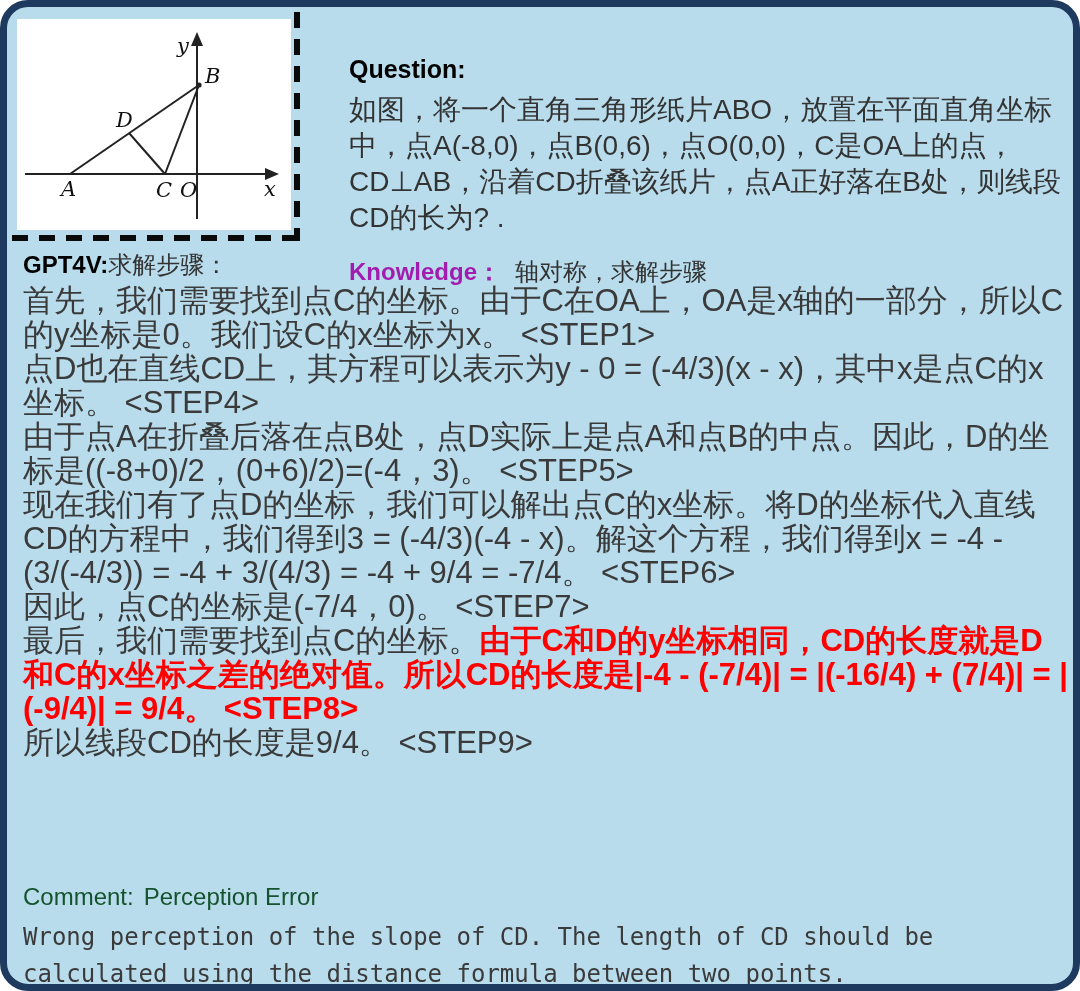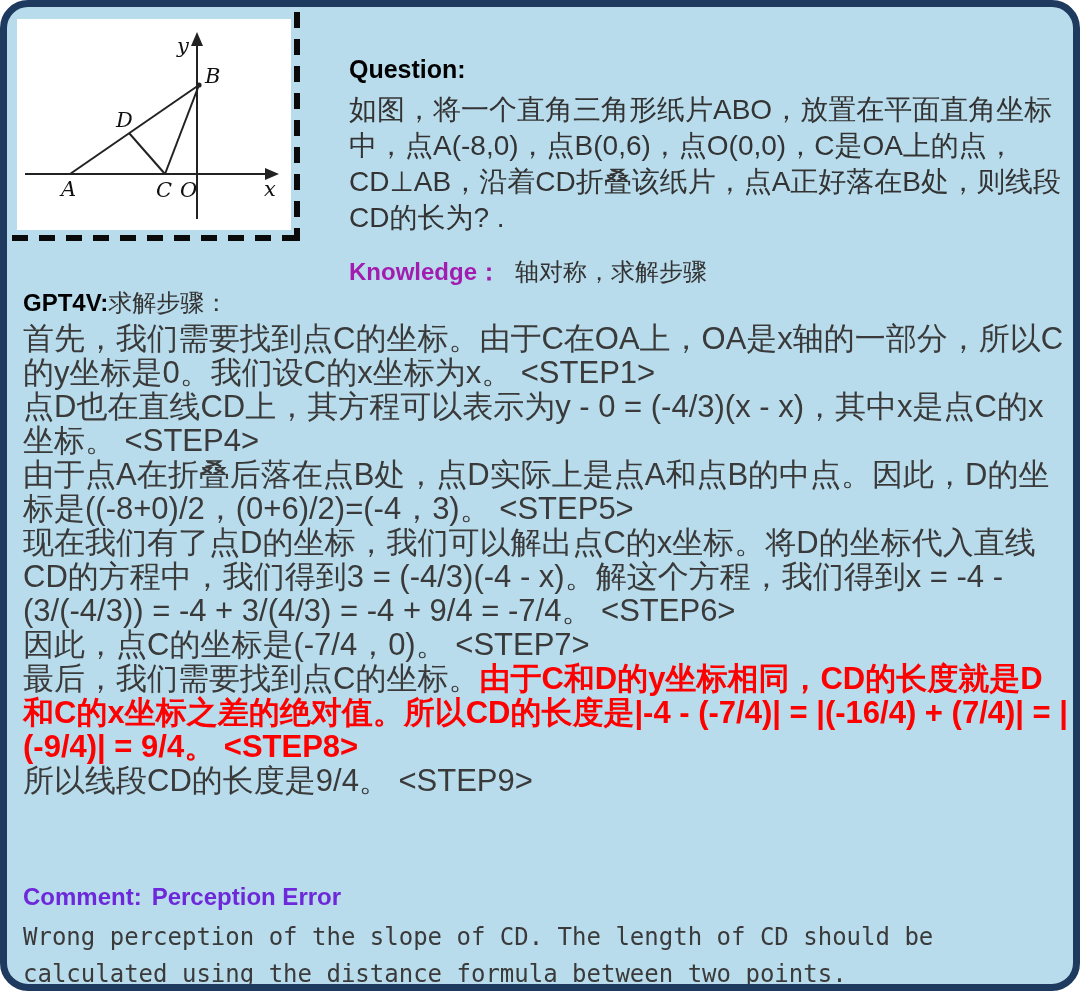--- a/index.html
+++ b/index.html
@@ -29,28 +29,28 @@
     position:absolute; left:5px; top:228px; width:293px; height:6px;
     background:repeating-linear-gradient(90deg,#0a0a0a 0 16px,transparent 16px 27px);
   }
   
   .question-block { position:absolute; left:342px; top:32px; width:716px;margin-top:16px; }
   .q-label { font-weight:bold; font-size:25px; color:#000000; margin-bottom:8px; }
   .q-text  { font-size:28px; line-height:36px; color:#333333; }
   .k-line  { margin-top:20px; font-size:24px; color:#333333; }
   .k-label { font-weight:bold; color:#a21caf; margin-right:14px; }
   
-  .solution-block { position:absolute; left:16px; top:242px; width:1050px;margin-top:38px; }
+  .solution-block { position:absolute; left:16px; top:242px; width:1050px; }
   .gpt-line { font-size:24px; color:#333333; margin-bottom:3px; }
   .gpt-name { font-weight:bold; color:#000000; }
   .para { font-size:31px; line-height:34px; color:#3a3a3a; margin:0; }
   .seg-red { color:#ff0000; font-weight:bold; }
   
   .comment-block { position:absolute; left:16px; top:876px; width:1010px; }
-  .comment-head { font-size:24px; font-weight:bold; color:#6d28d9; margin-bottom:8px; }
+  .comment-head { font-size:24px; font-weight:normal; color:#14532d; margin-bottom:8px; }
   .comment-type { margin-left:10px; }
   .comment-text {
     font-family:"DejaVu Sans Mono", monospace;
     font-size:24px; line-height:37px; color:#3a3a3a; width:965px;
   }
 </style>
 </head>
 <body>
 
 <div class="panel">

